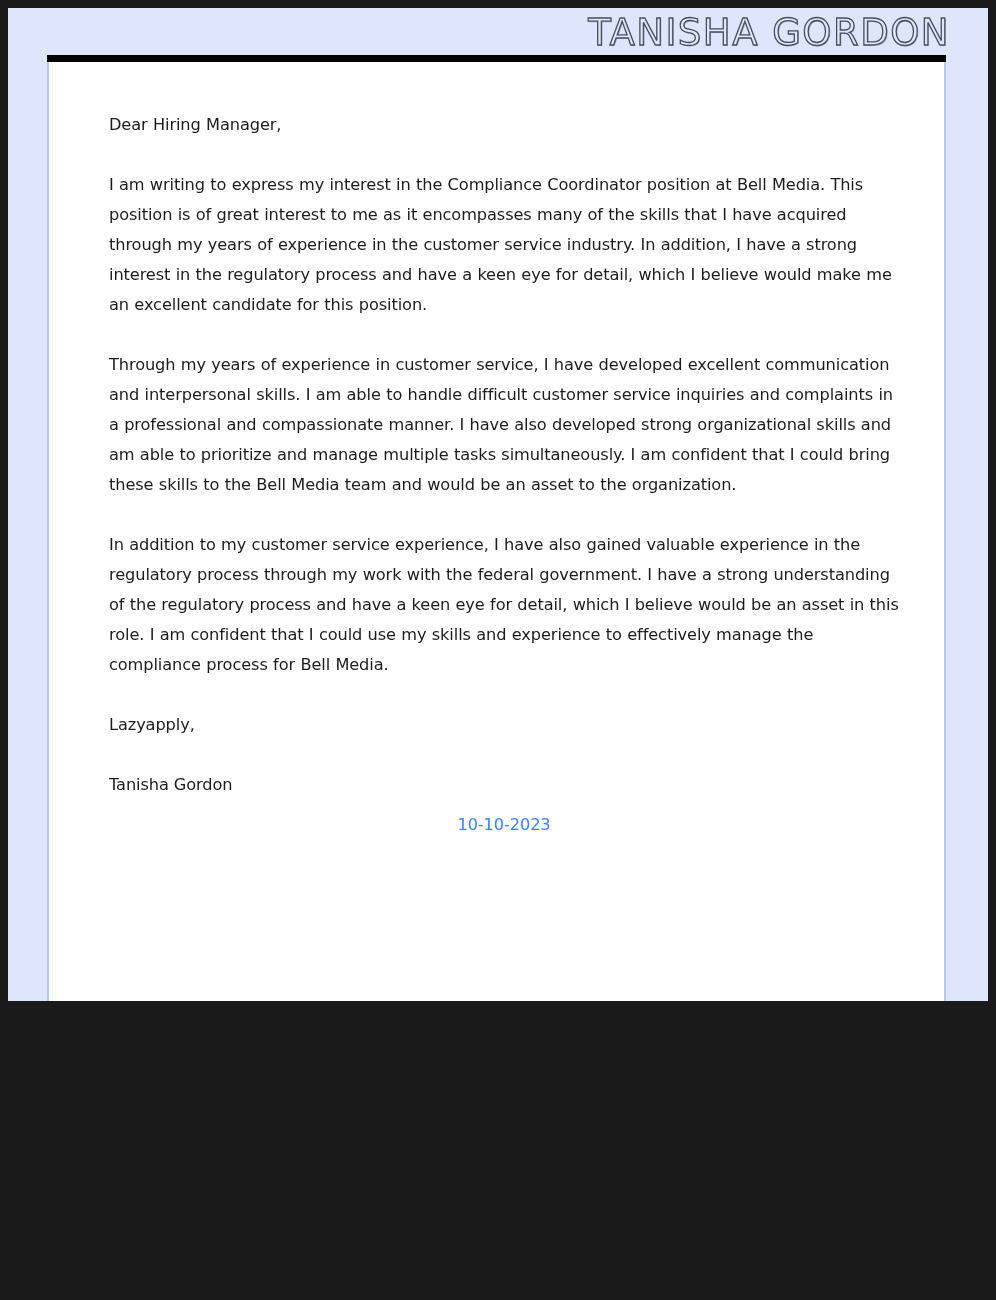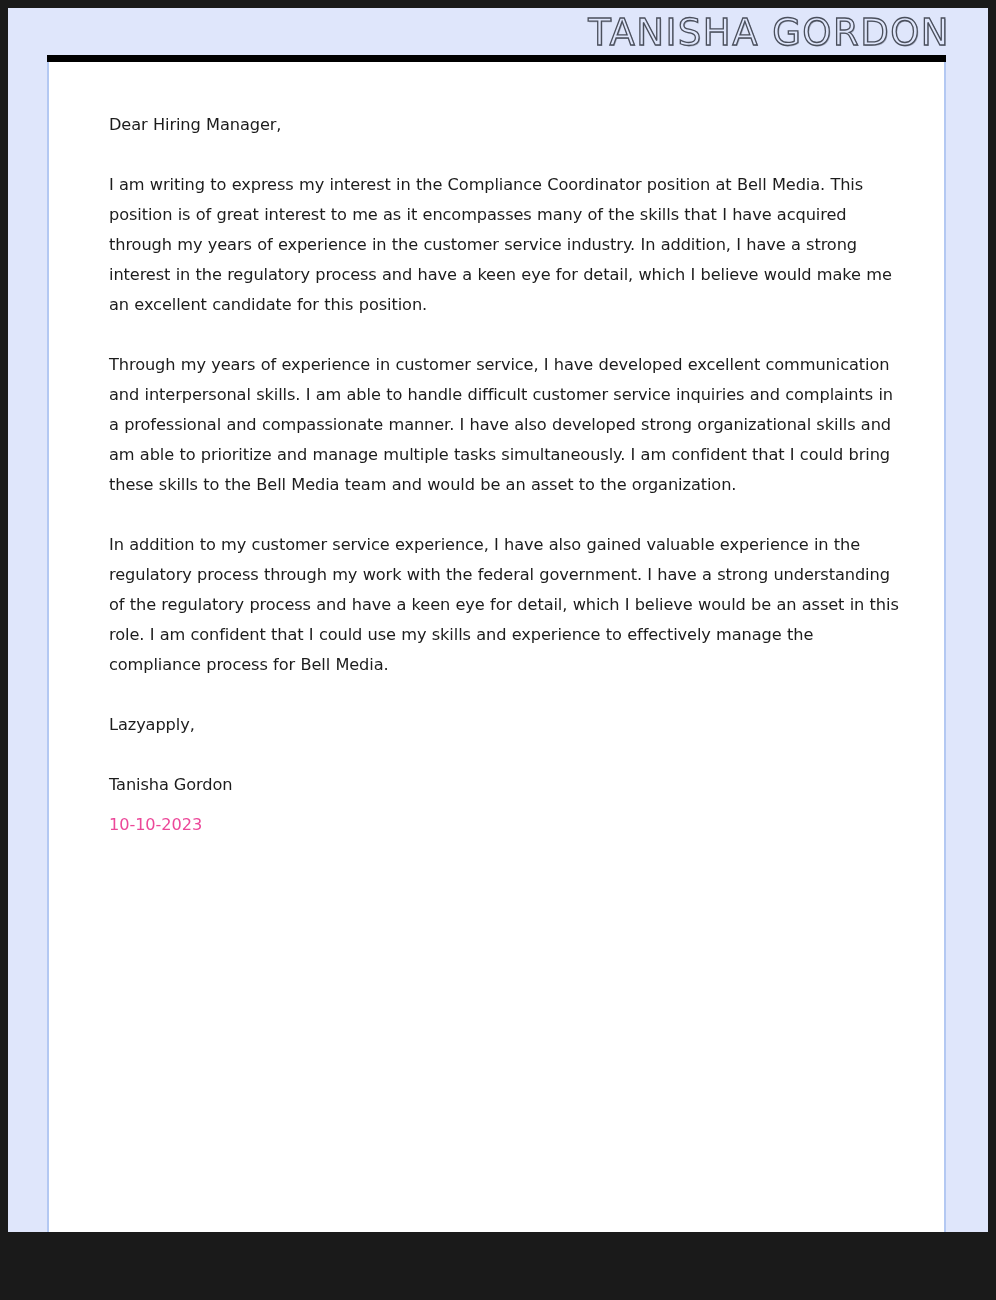--- a/index.html
+++ b/index.html
@@ -12,21 +12,21 @@
     height: 1300px;
     background: #1a1a1a;
     font-family: "DejaVu Sans", sans-serif;
     overflow: hidden;
   }
   .page {
     position: absolute;
     left: 8px;
     top: 8px;
     width: 980px;
-    height: 1224px;
+    height: 993px;
     background: #dfe6fb;
     overflow: hidden;
   }
   .header-band {
     position: absolute;
     left: 0;
     top: 0;
     width: 980px;
     height: 47px;
     display: flex;
@@ -92,23 +92,24 @@
     font-size: 16.2px;
     line-height: 30px;
     color: #1c1c1c;
     margin: 0 0 10px 0;
     letter-spacing: -0.1px;
   }
   .signature-date {
     font-family: "DejaVu Sans", sans-serif;
     font-size: 16.2px;
     line-height: 30px;
-    color: #ec4899;
+    color: #3b82f6;
     margin: 0;
     letter-spacing: -0.1px;
+    text-align: center;
   }
   .footer-brand {
     position: absolute;
     right: 18px;
     bottom: 10px;
     font-family: "DejaVu Sans", sans-serif;
     font-size: 13px;
     color: #8b5cf6;
     letter-spacing: -0.1px;
   }

